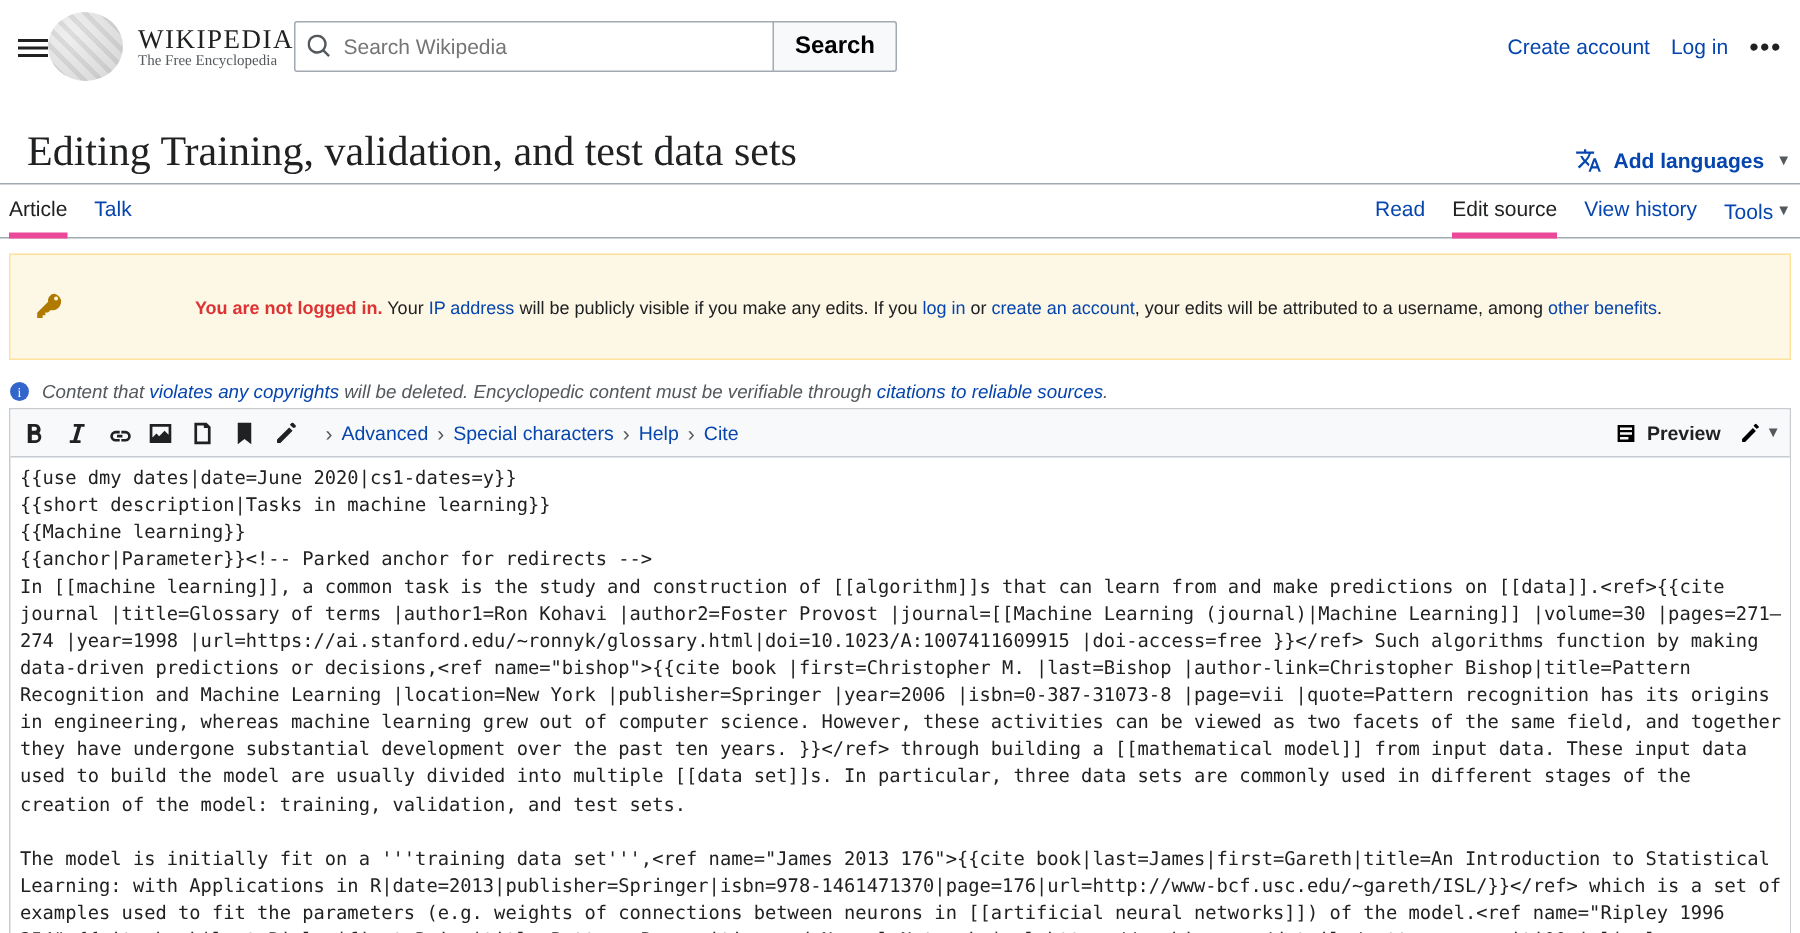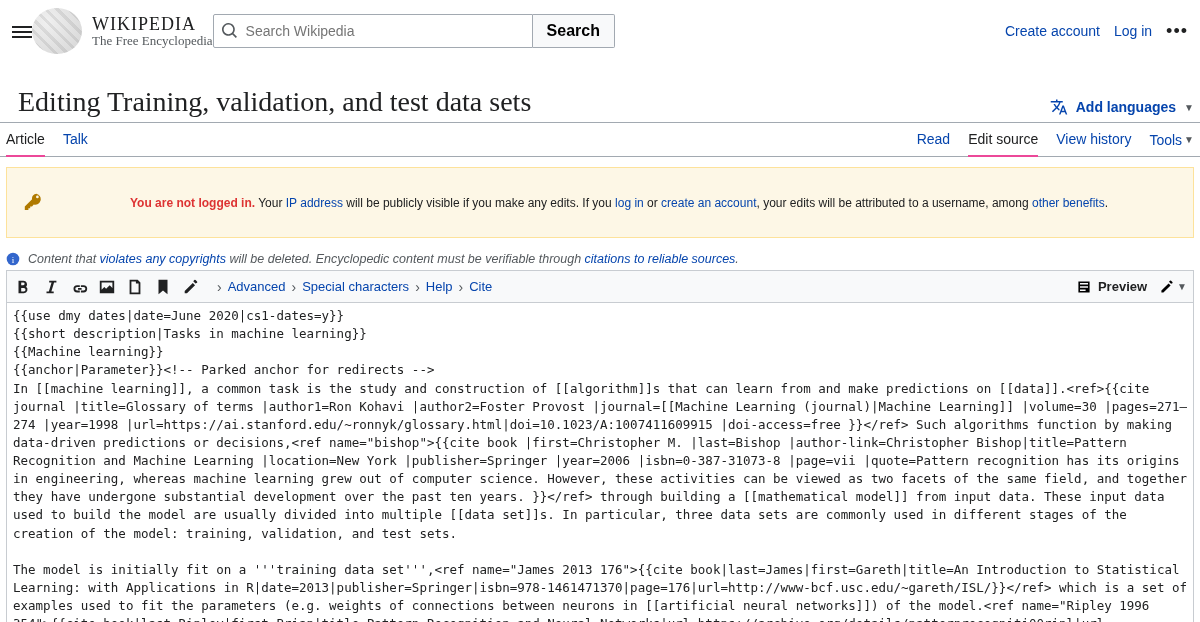--- a/index.html
+++ b/index.html
@@ -6,39 +6,39 @@
 body { font-family: -apple-system, BlinkMacSystemFont, "Segoe UI", Arial, sans-serif; font-size: 14px; color: #202122; background: #fff; }
 a { color: #0645ad; text-decoration: none; cursor: pointer; }
 
 .header { display: flex; align-items: center; padding: 8px 12px; gap: 0; }
 .hamburger { width: 20px; height: 16px; cursor: pointer; position: relative; }
 .hamburger span { display: block; height: 2px; background: #202122; margin: 3px 0; }
 .logo-wrap { display: flex; align-items: center; gap: 10px; }
 .logo-globe { width: 50px; height: 46px; background: radial-gradient(circle at 30% 30%, #f0f0f0, #d5d5d5); border-radius: 50%; position: relative; overflow: hidden; }
 .logo-globe::before { content: ""; position: absolute; inset: 0; background: repeating-linear-gradient(45deg, rgba(0,0,0,0.08) 0 3px, transparent 3px 8px); }
 .logo-text .main { font-family: "Linux Libertine", Georgia, serif; font-size: 18px; letter-spacing: 1px; }
-.logo-text .sub { font-size: 13px; color: #54595d; margin-top: -2px; font-family: Georgia, serif; }
+.logo-text .sub { font-size: 10px; color: #54595d; margin-top: -2px; font-family: Georgia, serif; }
 .search-wrap { display: flex; align-items: center; }
 .search-box { display: flex; align-items: center; border: 1px solid #a2a9b1; border-radius: 2px 0 0 2px; background: #fff; width: 320px; height: 34px; padding: 0 8px; }
 .search-box svg { width: 16px; height: 16px; fill: #54595d; margin-right: 8px; }
 .search-box input { border: none; outline: none; flex: 1; font-size: 14px; }
 .search-btn { height: 34px; background: #f8f9fa; border: 1px solid #a2a9b1; border-left: none; padding: 0 14px; font-weight: bold; font-size: 16px; cursor: pointer; border-radius: 0 2px 2px 0; }
 .header-right { margin-left: auto; display: flex; align-items: center; gap: 14px; font-size: 14px; }
 .ellipsis { font-size: 18px; cursor: pointer; letter-spacing: 1px; }
 
 .page-title-row { display: flex; align-items: flex-end; padding: 0 6px; margin-top: 24px; border-bottom: 1px solid #a2a9b1; }
 h1 { font-family: "Linux Libertine", Georgia, serif; font-weight: normal; font-size: 28px; padding-bottom: 4px; margin-left: 12px; }
 .title-actions { margin-left: auto; display: flex; align-items: center; gap: 8px; font-size: 14px; padding-bottom: 6px; }
 .title-actions svg { width: 18px; height: 18px; fill: #0645ad; }
 
 .tabs-row { display: flex; padding: 0 6px; font-size: 14px; border-bottom: 1px solid #a2a9b1; }
 .left-tabs, .right-tabs { display: flex; gap: 18px; }
 .right-tabs { margin-left: auto; }
 .tab { padding: 8px 0; cursor: pointer; }
-.tab.active { border-bottom: 2px solid #ec4899; margin-bottom: -1px; color: #202122; }
+.tab.active { border-bottom: 4px solid #ec4899; margin-bottom: -1px; color: #202122; }
 .tab:not(.active) { color: #0645ad; }
 .tools-tab { display: flex; align-items: center; gap: 2px; color: #202122; }
 
 .content { padding: 10px 6px 0 6px; }
 .warning-box { border: 1px solid #fde29b; background: #fdf7e6; padding: 24px 16px; display: flex; align-items: center; gap: 20px; font-size: 12px; }
 .warn-icon { width: 18px; }
 .warning-box .body { flex: 1; text-align: center; }
 .warning-box b.red { color: #d33; font-weight: bold; }
 
 .copyright-line { display: flex; align-items: center; gap: 8px; font-size: 12.5px; font-style: italic; color: #54595d; margin: 14px 0 4px; }

